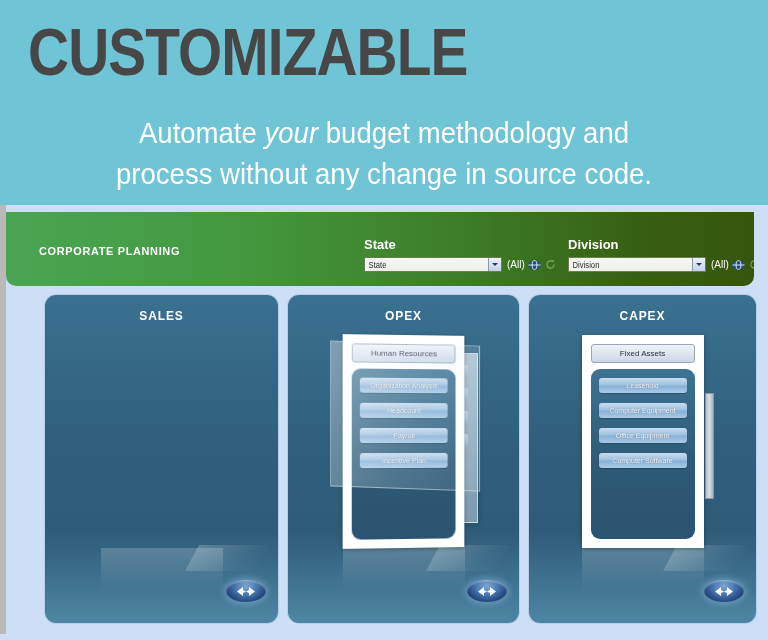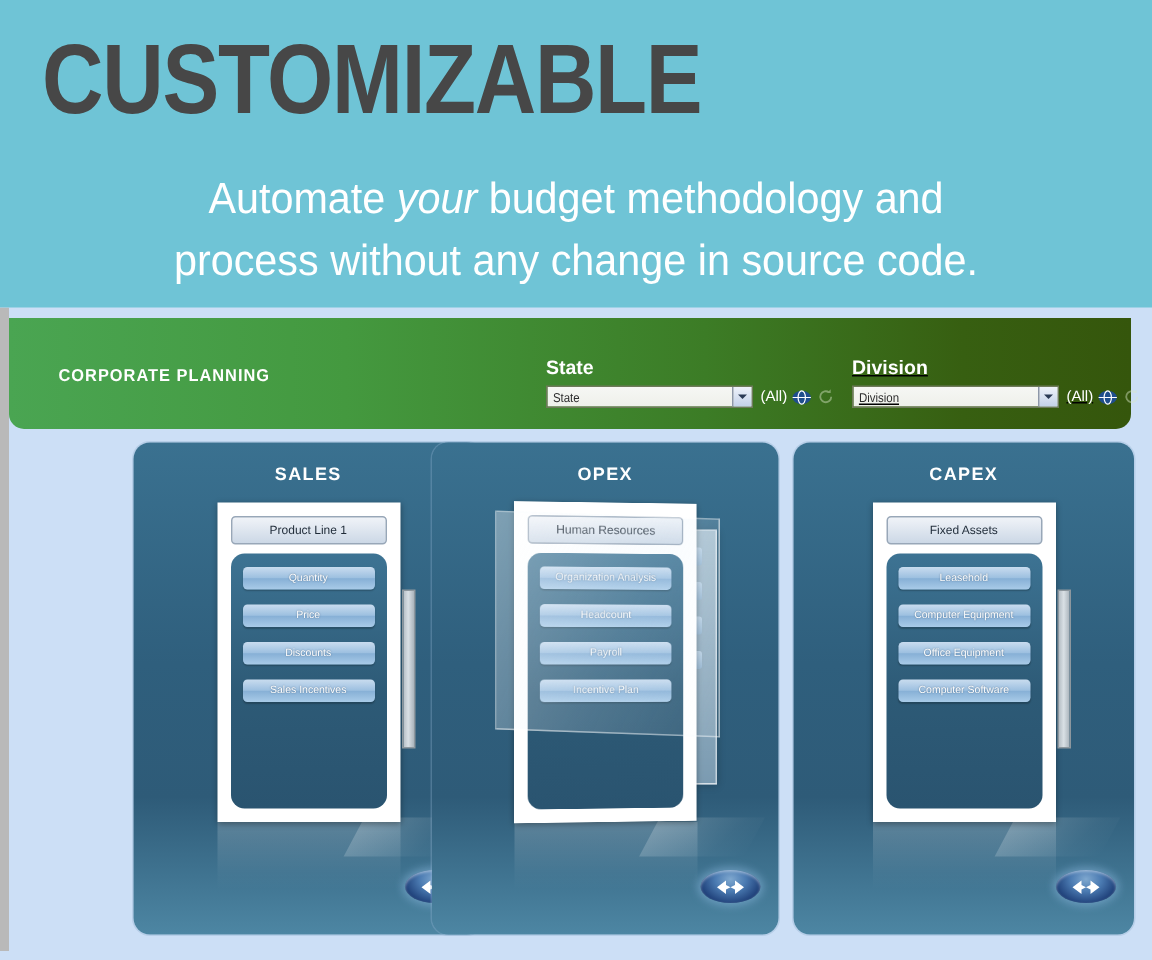--- a/index.html
+++ b/index.html
@@ -49,21 +49,21 @@
   }
   #toolbar-title {
     position:absolute; left:33px; top:33px;
     color:#ffffff; font-size:11.5px; font-weight:bold;
     letter-spacing:0.7px;
     transform:scaleX(0.95); transform-origin:left center;
     white-space:nowrap;
   }
   .filter-group { position:absolute; top:25px; }
   #filter-state { left:358px; }
-  #filter-division { left:562px;text-decoration:underline; }
+  #filter-division { left:562px; }
   .filter-label {
     color:#ffffff; font-size:13px; font-weight:bold;
     margin-bottom:5px; white-space:nowrap;
   }
   .filter-row { display:flex; align-items:center; }
   .filter-select {
     position:relative; width:138px; height:15px;
     background:linear-gradient(to bottom,#f6f7f4 0%,#eef0ea 100%);
     border:1px solid #6e7a5a;
     display:flex; align-items:center;
@@ -95,21 +95,21 @@
   }
 
   
   .panel {
     position:absolute; top:90px; height:328px;
     border-radius:11px;
     background:linear-gradient(to bottom,#3a7190 0%,#2f5f7d 45%,#2e5b78 72%,#4d86a3 100%);
     box-shadow:0 0 0 1px rgba(140,175,205,0.35);
     overflow:hidden;
   }
-  #panel-sales  { left:45px;  width:233px;margin-left:44px; }
+  #panel-sales  { left:45px;  width:233px; }
   #panel-opex   { left:288px; width:231px; }
   #panel-capex  { left:529px; width:227px; }
 
   .panel-title {
     position:absolute; top:14px; left:0; width:100%;
     text-align:center; color:#ffffff;
     font-size:12px; font-weight:bold; letter-spacing:0.9px;
   }
 
   
@@ -256,30 +256,20 @@
           <path d="M9.6 0.6 L9.6 3.2 L7 3.2 Z" fill="#d8e6c8"></path>
         </svg>
       </div>
     </div>
   </div>
 
   <div class="panel" id="panel-sales">
     <div class="panel-title">SALES</div>
     <div class="card-reflection"></div>
     <div class="card-sheen"></div>
-    <div class="card">
-      <div class="card-header">Product Line 1</div>
-      <div class="card-scroll"></div>
-      <div class="card-body">
-        <div class="item-btn">Quantity</div>
-        <div class="item-btn">Price</div>
-        <div class="item-btn">Discounts</div>
-        <div class="item-btn">Sales Incentives</div>
-      </div>
-    </div>
     <div class="nav-btn">
       <svg width="26" height="11" viewBox="0 0 26 11">
         <path d="M10 1 L4 5.5 L10 10 L10 7 L13 5.5 L10 4 Z" fill="#ffffff"></path>
         <path d="M16 1 L22 5.5 L16 10 L16 7 L13 5.5 L16 4 Z" fill="#ffffff"></path>
       </svg>
     </div>
   </div>
 
   <div class="panel" id="panel-capex">
     <div class="panel-title">CAPEX</div>

